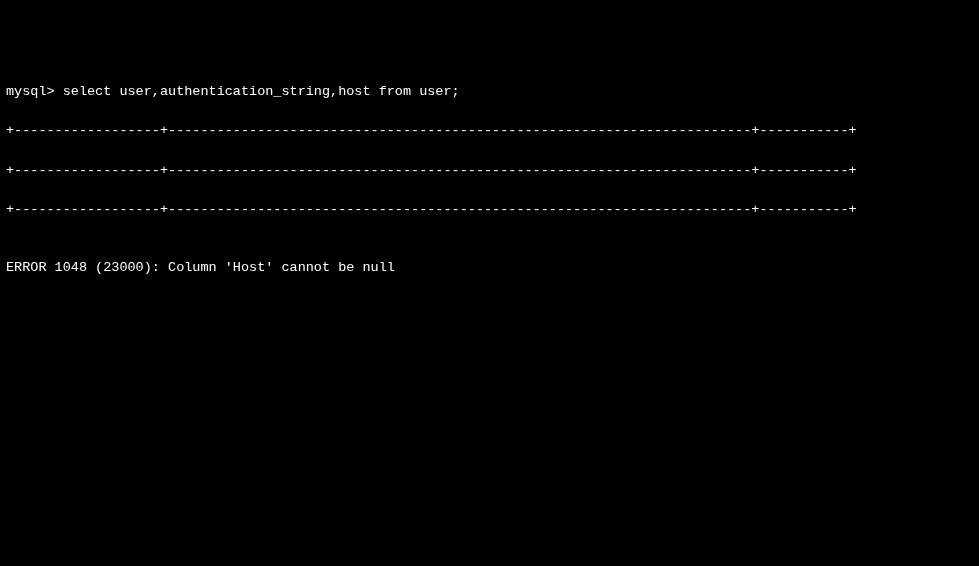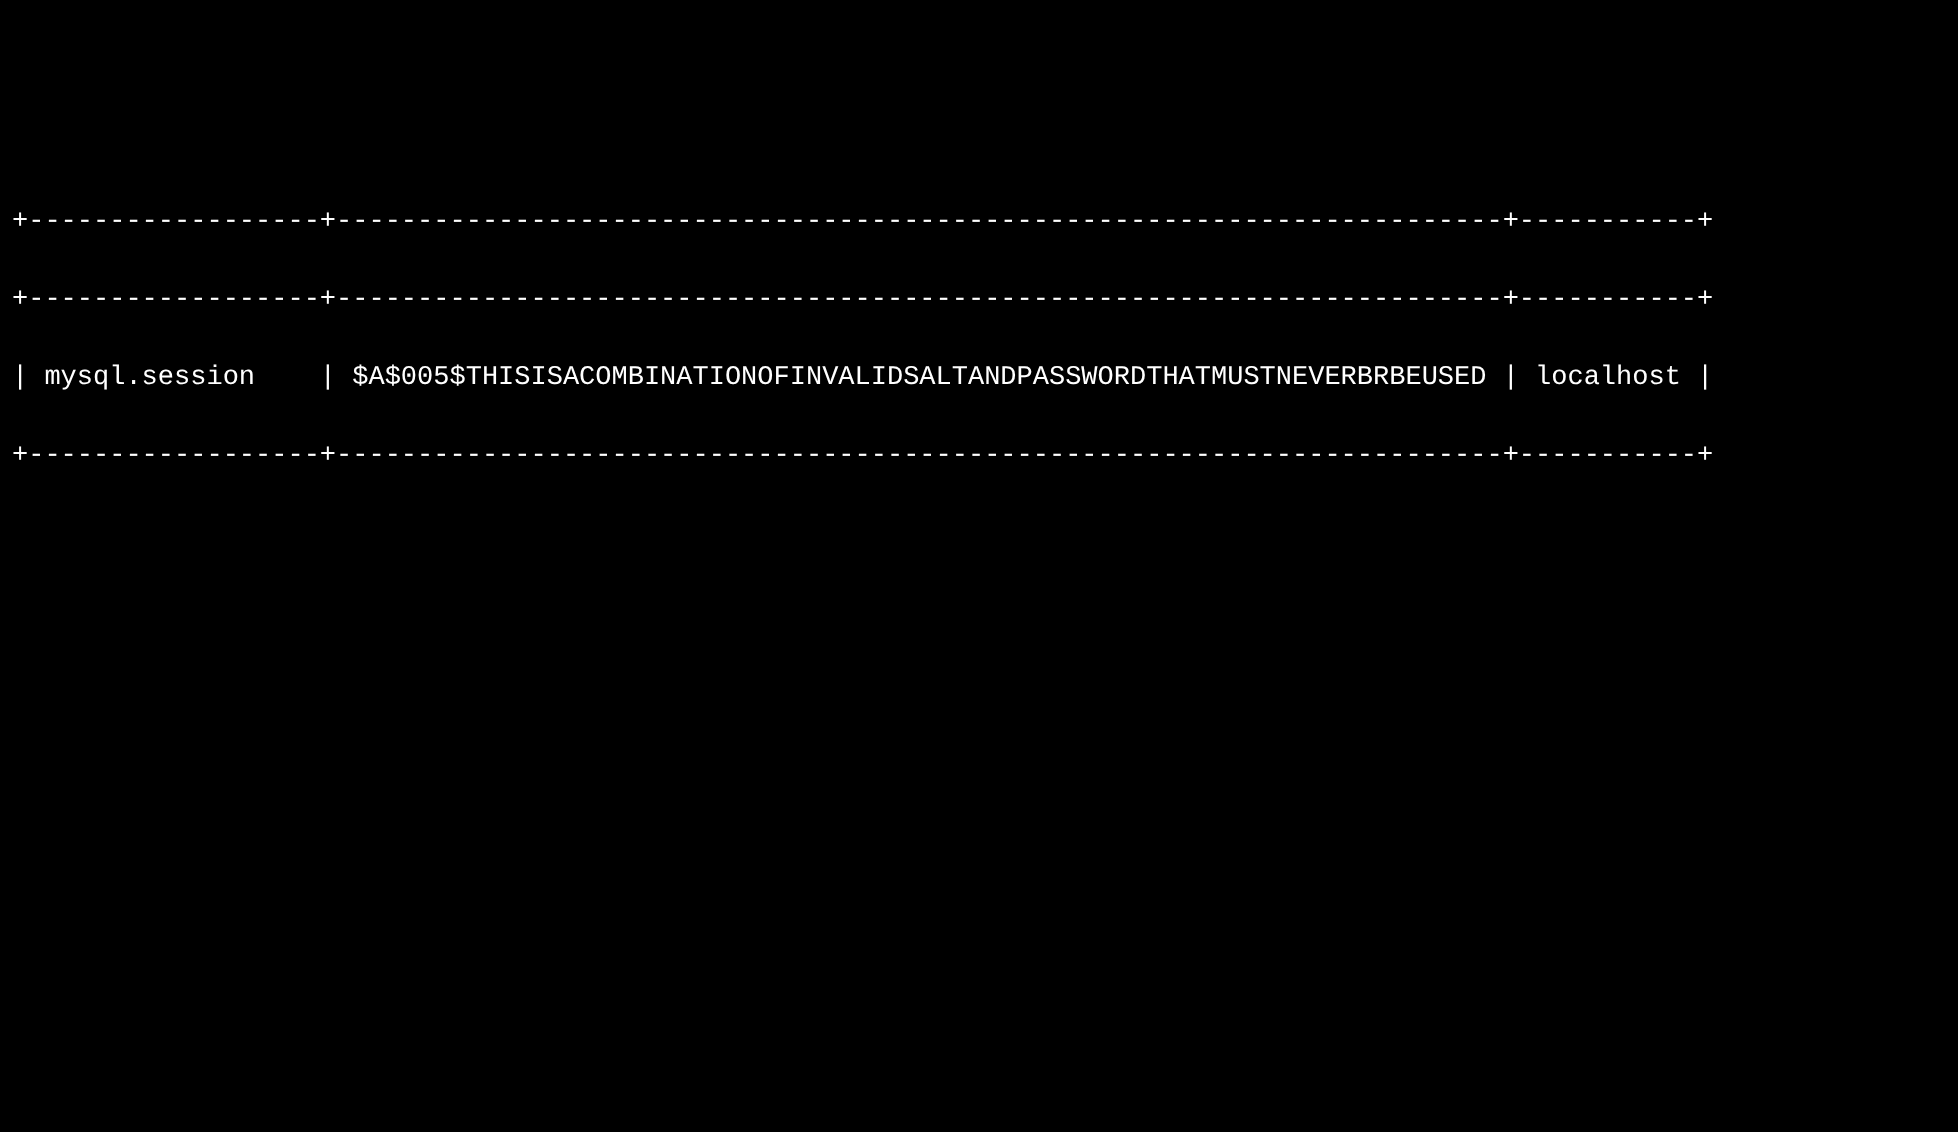--- a/index.html
+++ b/index.html
@@ -21,26 +21,26 @@
     }
     .terminal-line {
       display: block;
     }
   </style>
 </head>
 <body>
 
 
 
-<div>
+<div><span class="terminal-line">mysql&gt; select user,authentication_string,host from user;</span>
 <span class="terminal-line">+------------------+------------------------------------------------------------------------+-----------+</span>
 <span class="terminal-line">+------------------+------------------------------------------------------------------------+-----------+</span>
-<span class="terminal-line">| mysql.session    | $A$005$THISISACOMBINATIONOFINVALIDSALTANDPASSWORDTHATMUSTNEVERBRBEUSED | localhost |</span>
 <span class="terminal-line">+------------------+------------------------------------------------------------------------+-----------+</span>
 <span class="terminal-line"></span>
+<span class="terminal-line">ERROR 1048 (23000): Column 'Host' cannot be null</span>
 
 
 
 <span class="terminal-line"></span>
 
 
 
 
 
 

